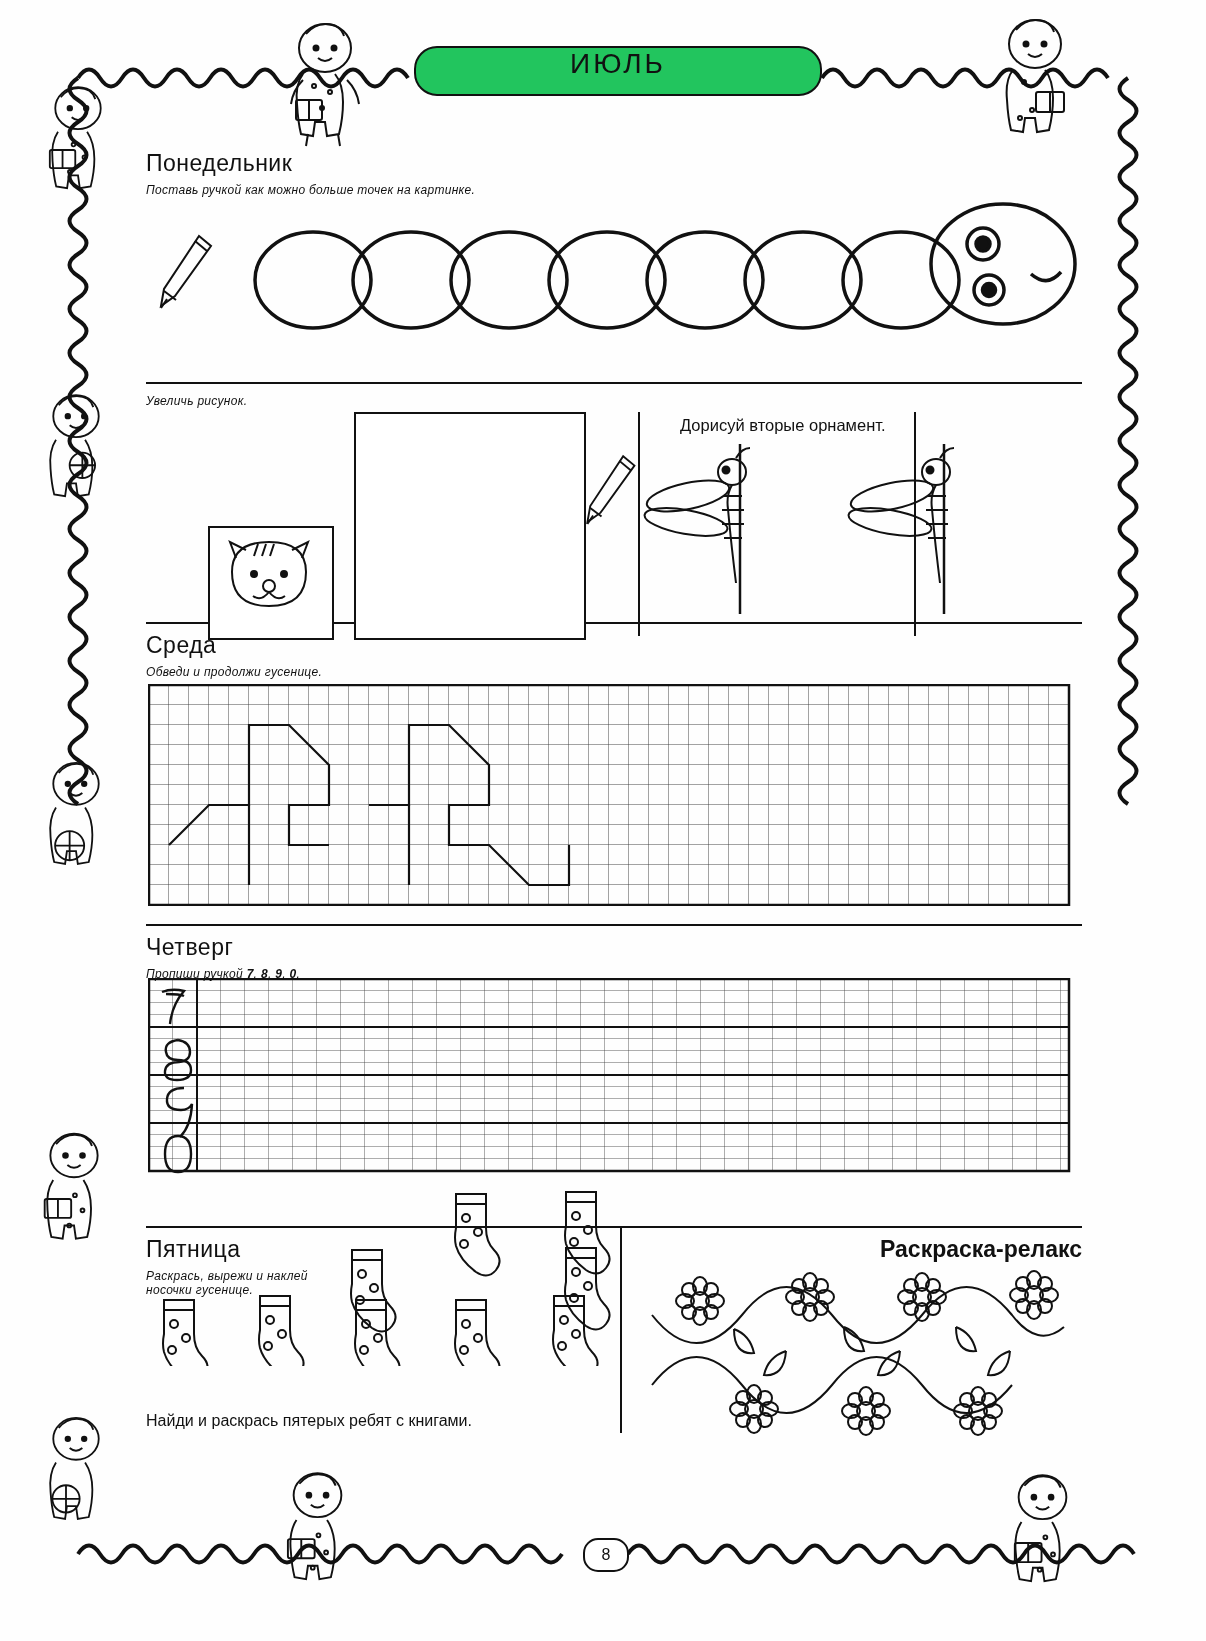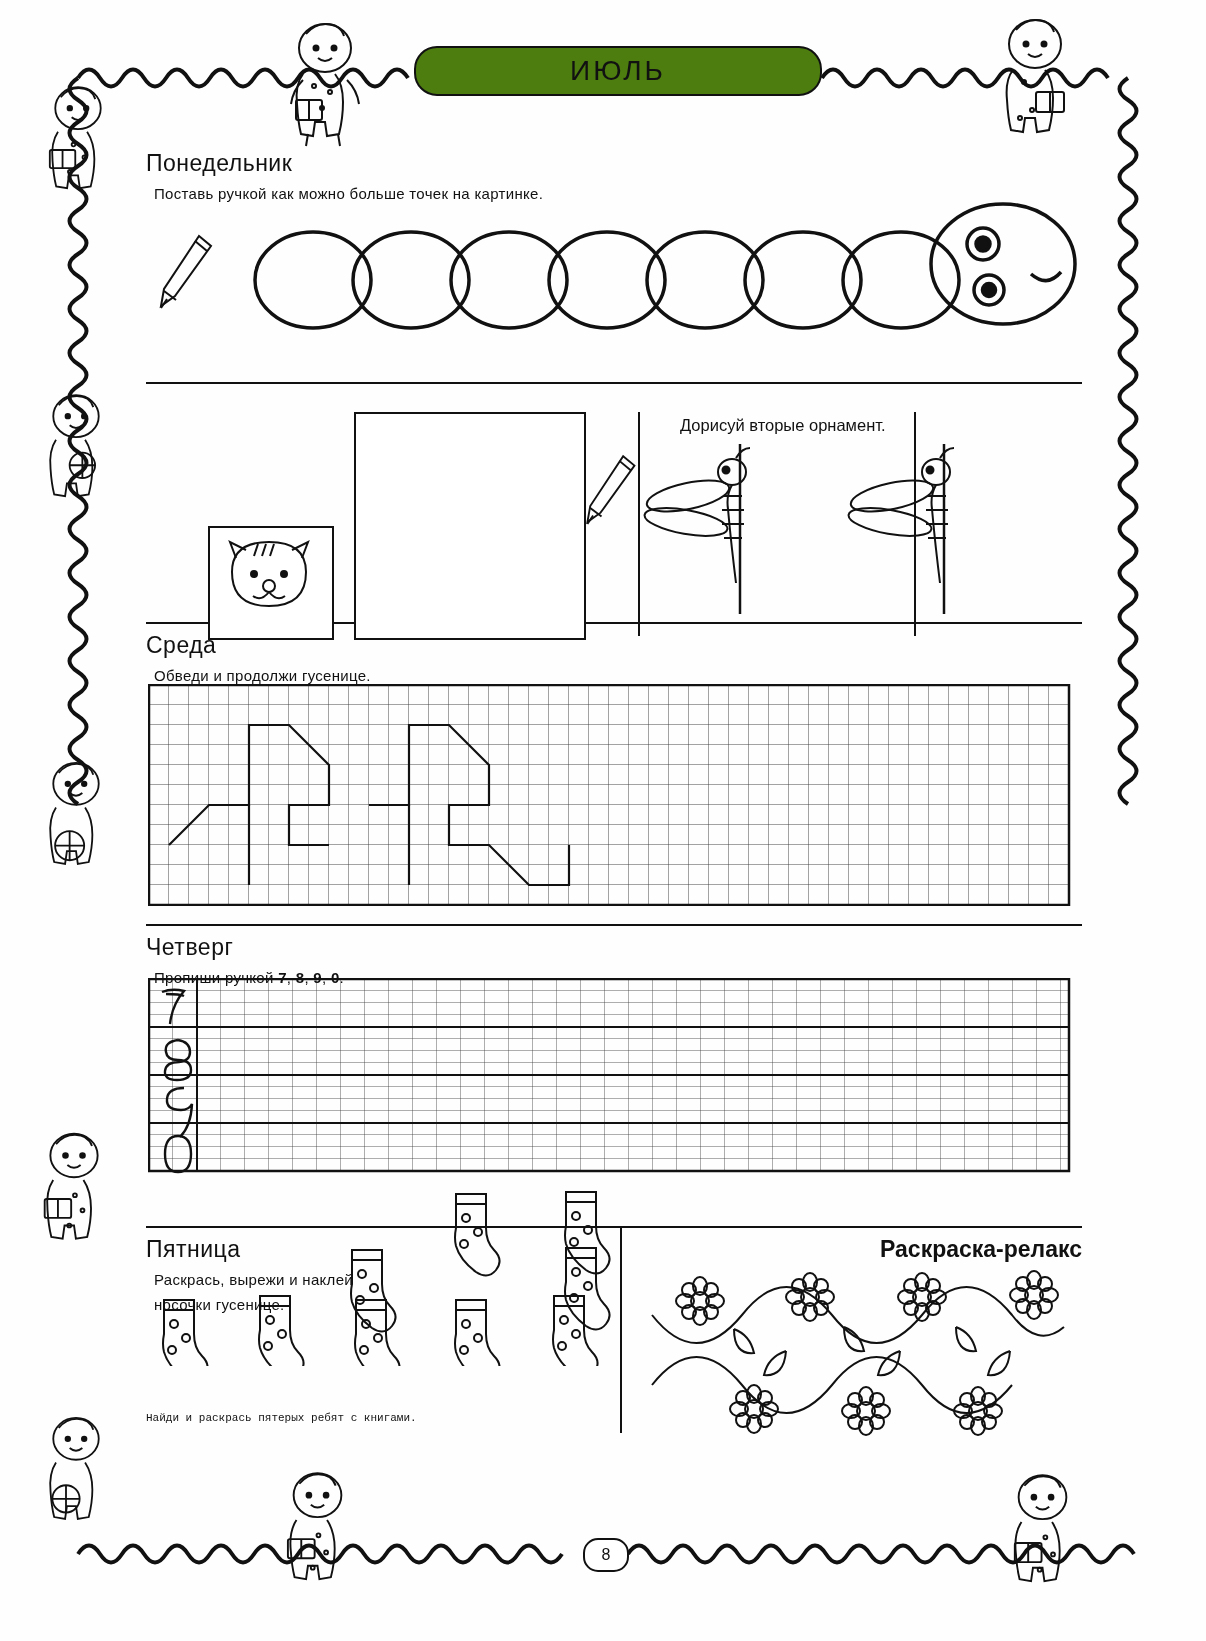--- a/index.html
+++ b/index.html
@@ -29,23 +29,23 @@
 
   
   .title-box {
     position: absolute;
     left: 414px;
     top: 46px;
     width: 404px;
     height: 46px;
     border: 2.5px solid #111;
     border-radius: 23px;
-    background: #4d7c0f;
+    background: #22c55e;
     display: flex;
-    align-items: center;
+    align-items: flex-start;
     justify-content: center;
   }
   .title-box .title-text {
     font-size: 28px;
     letter-spacing: 3px;
     font-weight: 400;
     color: #111;
   }
 
   
@@ -57,24 +57,25 @@
   }
 
   .day-title {
     font-size: 23px;
     font-weight: normal;
     color: #111;
     margin: 0 0 6px 0;
     letter-spacing: 0.5px;
   }
   .day-sub {
-    font-size: 15px;
+    font-size: 12px;
     color: #111;
-    margin: 8px;
+    margin: 0;
     letter-spacing: 0.3px;
+    font-style: italic;
   }
   .rule {
     border: none;
     border-top: 2.5px solid #111;
     margin: 0;
   }
 
   
   .sec-mon { position: relative; height: 232px; }
   .caterpillar { position: absolute; left: 95px; top: 52px; }
@@ -128,22 +129,21 @@
   .fri-left { position: absolute; left: 0; top: 8px; width: 470px; }
   .fri-divider {
     position: absolute; left: 474px; top: 0;
     width: 0; height: 205px;
     border-left: 2.5px solid #111;
   }
   .fri-right { position: absolute; left: 492px; top: 8px; width: 444px; }
   .socks { position: absolute; left: 0; top: 60px; }
   .fri-bottom-note {
     position: absolute; left: 0; top: 176px;
-    font-size: 11px;
-    font-family: Liberation Mono, monospace;
+    font-size: 16px;
   }
   .relax-title {
     font-size: 23px; font-weight: bold; margin: 0 0 4px 0; text-align: right;
   }
 
   
   .page-num {
     position: absolute;
     left: 583px; top: 1538px;
     width: 42px; height: 30px;
@@ -353,20 +353,21 @@
           <circle cx="742" cy="42" r="7" fill="#111"></circle>
           <circle cx="748" cy="88" r="15"></circle>
           <circle cx="748" cy="88" r="6.5" fill="#111"></circle>
           <path d="M790 72 q16 14 30 -2"></path>
         </g>
       </svg>
     </section>
     <hr class="rule">
 
     <section class="sec-tue">
+      <p class="day-sub">Увеличь рисунок.</p>
 
       <div class="tue-small-box">
         <svg width="118" height="106" viewBox="0 0 118 106">
           <g fill="none" stroke="#111" stroke-width="2">
             <path d="M22 44 q0 -30 37 -30 q37 0 37 30 q0 34 -37 34 q-37 0 -37 -34"></path>
             <path d="M26 30 l-6 -16 l16 8"></path>
             <path d="M92 30 l6 -16 l-16 8"></path>
             <path d="M44 28 l4 -12 M52 28 l4 -12 M60 28 l4 -12"></path>
             <circle cx="44" cy="46" r="3" fill="#111"></circle>
             <circle cx="74" cy="46" r="3" fill="#111"></circle>

